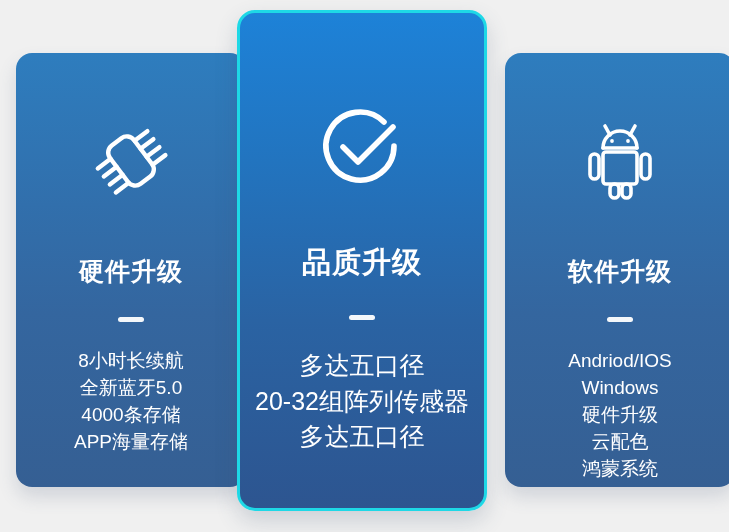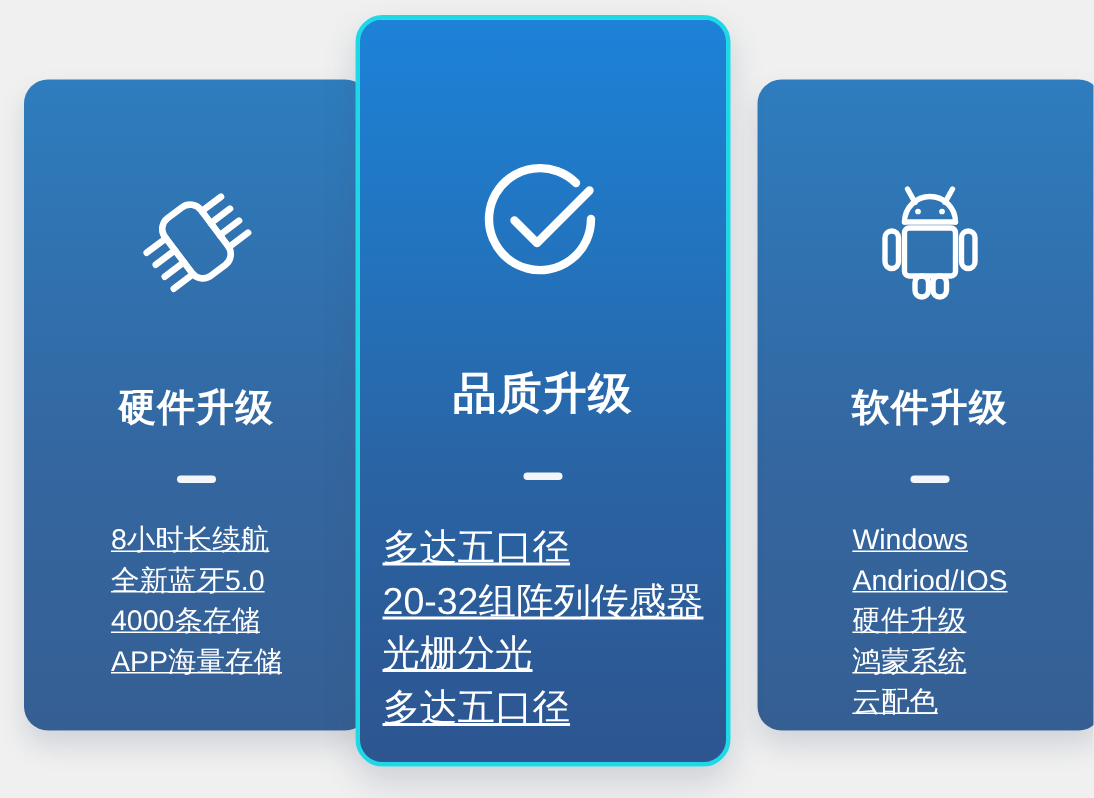--- a/index.html
+++ b/index.html
@@ -76,24 +76,23 @@
     height: 5px;
     border-radius: 3px;
     background: #ffffff;
     opacity: 0.95;
   }
   .divider-side   { margin-top: 29px; }
   .divider-center { margin-top: 32px; }
 
   
   .features {
-    text-align: left;
+    text-align: center;
     line-height: 1.42;
     color: #ffffff;
-    text-decoration: underline;
   }
   .features-side   { font-size: 19px; margin-top: 26px; }
   .features-center { font-size: 25px; margin-top: 28px; }
   .features div { white-space: nowrap; }
 </style>
 </head>
 <body>
 
 <div class="stage">
 
@@ -136,21 +135,20 @@
       </svg>
     </div>
 
     <div class="card-title title-center">品质升级</div>
 
     <div class="divider divider-center"></div>
 
     <div class="features features-center">
       <div>多达五口径</div>
       <div>20-32组阵列传感器</div>
-      <div>光栅分光</div>
       <div>多达五口径</div>
     </div>
   </div>
 
   <div class="card card-side" id="card-right">
 
     <div class="icon-wrap icon-side">
       <svg width="86" height="86" viewBox="0 0 86 86" fill="none" stroke="#ffffff" stroke-width="3.6" stroke-linecap="round" stroke-linejoin="round">
 
         <line x1="28" y1="8" x2="33" y2="17"></line>
@@ -170,21 +168,21 @@
         <rect x="33" y="66" width="9" height="14" rx="4.5" ry="4.5"></rect>
         <rect x="45" y="66" width="9" height="14" rx="4.5" ry="4.5"></rect>
       </svg>
     </div>
 
     <div class="card-title title-side">软件升级</div>
 
     <div class="divider divider-side"></div>
 
     <div class="features features-side">
+      <div>Andriod/IOS</div>
       <div>Windows</div>
-      <div>Andriod/IOS</div>
       <div>硬件升级</div>
+      <div>云配色</div>
       <div>鸿蒙系统</div>
-      <div>云配色</div>
     </div>
   </div>
 
 </div>
 
 </body></html>

